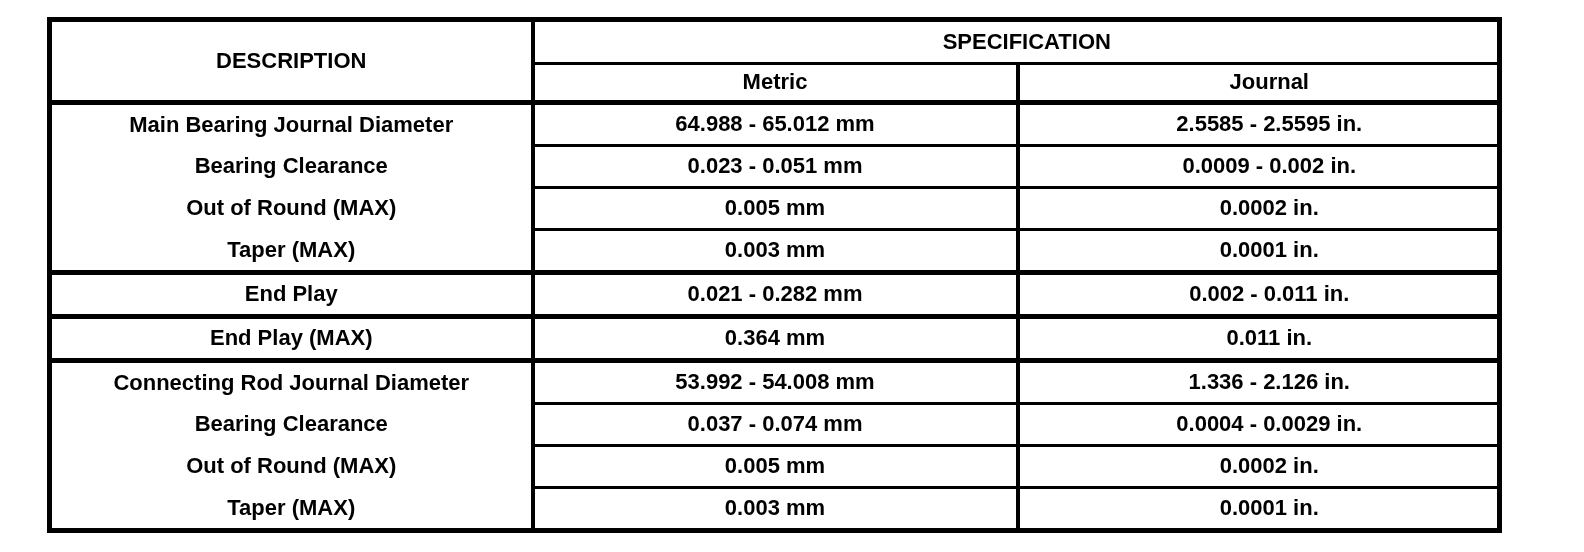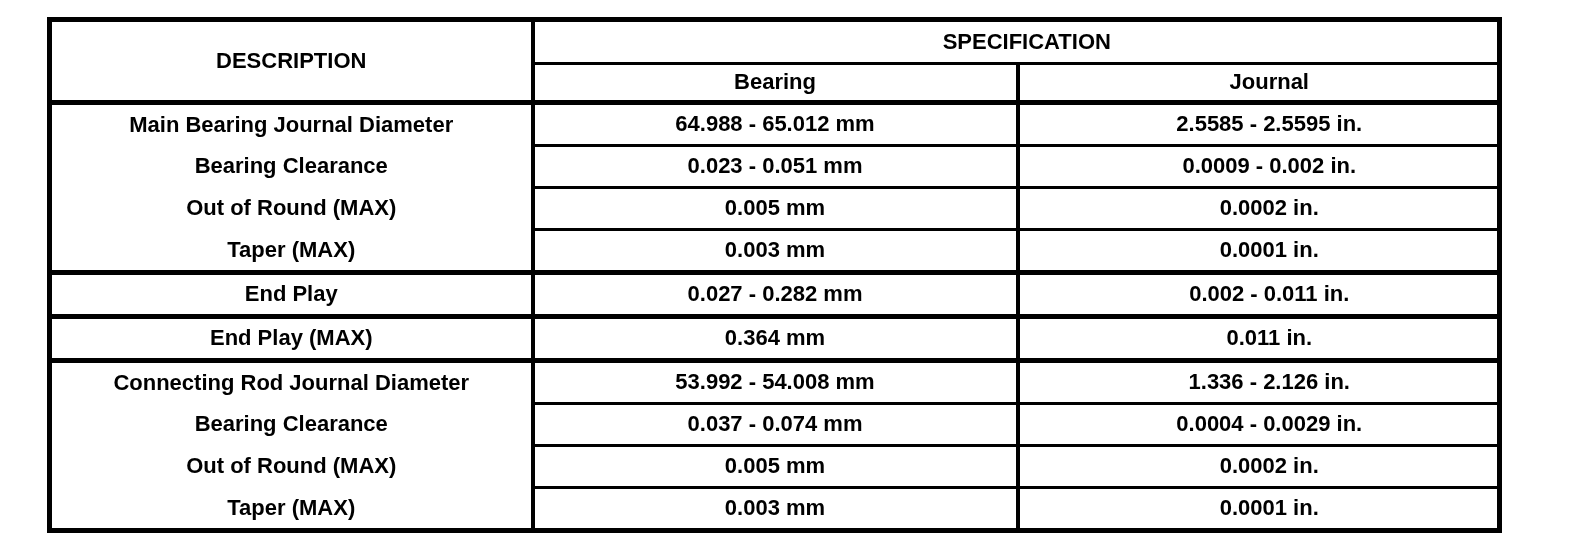--- a/index.html
+++ b/index.html
@@ -64,21 +64,21 @@
       <col style="width:482px">
     </colgroup>
 
     <tbody>
         <tr class="hdr1">
       <th rowspan="2" class="bt bl thick">DESCRIPTION</th>
       <th colspan="2" class="bt vdiv br thin">SPECIFICATION</th>
     </tr>
 
     <tr class="hdr2">
-      <th class="vdiv thick">Bearing</th>
+      <th class="vdiv thick">Metric</th>
       <th class="vdiv br thick">Journal</th>
     </tr>
 
     <tr class="data">
       <td class="bl nosep">Main Bearing Journal Diameter</td>
       <td class="vdiv thin">64.988 - 65.012 mm</td>
       <td class="vdiv br thin">2.5585 - 2.5595 in.</td>
     </tr>
     <tr class="data">
       <td class="bl nosep">Bearing Clearance</td>
@@ -91,21 +91,21 @@
       <td class="vdiv br thin">0.0002 in.</td>
     </tr>
     <tr class="data">
       <td class="bl thick">Taper (MAX)</td>
       <td class="vdiv thick">0.003 mm</td>
       <td class="vdiv br thick">0.0001 in.</td>
     </tr>
 
     <tr class="data">
       <td class="bl thick">End Play</td>
-      <td class="vdiv thick">0.027 - 0.282 mm</td>
+      <td class="vdiv thick">0.021 - 0.282 mm</td>
       <td class="vdiv br thick">0.002 - 0.011 in.</td>
     </tr>
     <tr class="data">
       <td class="bl thick">End Play (MAX)</td>
       <td class="vdiv thick">0.364 mm</td>
       <td class="vdiv br thick">0.011 in.</td>
     </tr>
 
     <tr class="data">
       <td class="bl nosep">Connecting Rod Journal Diameter</td>

